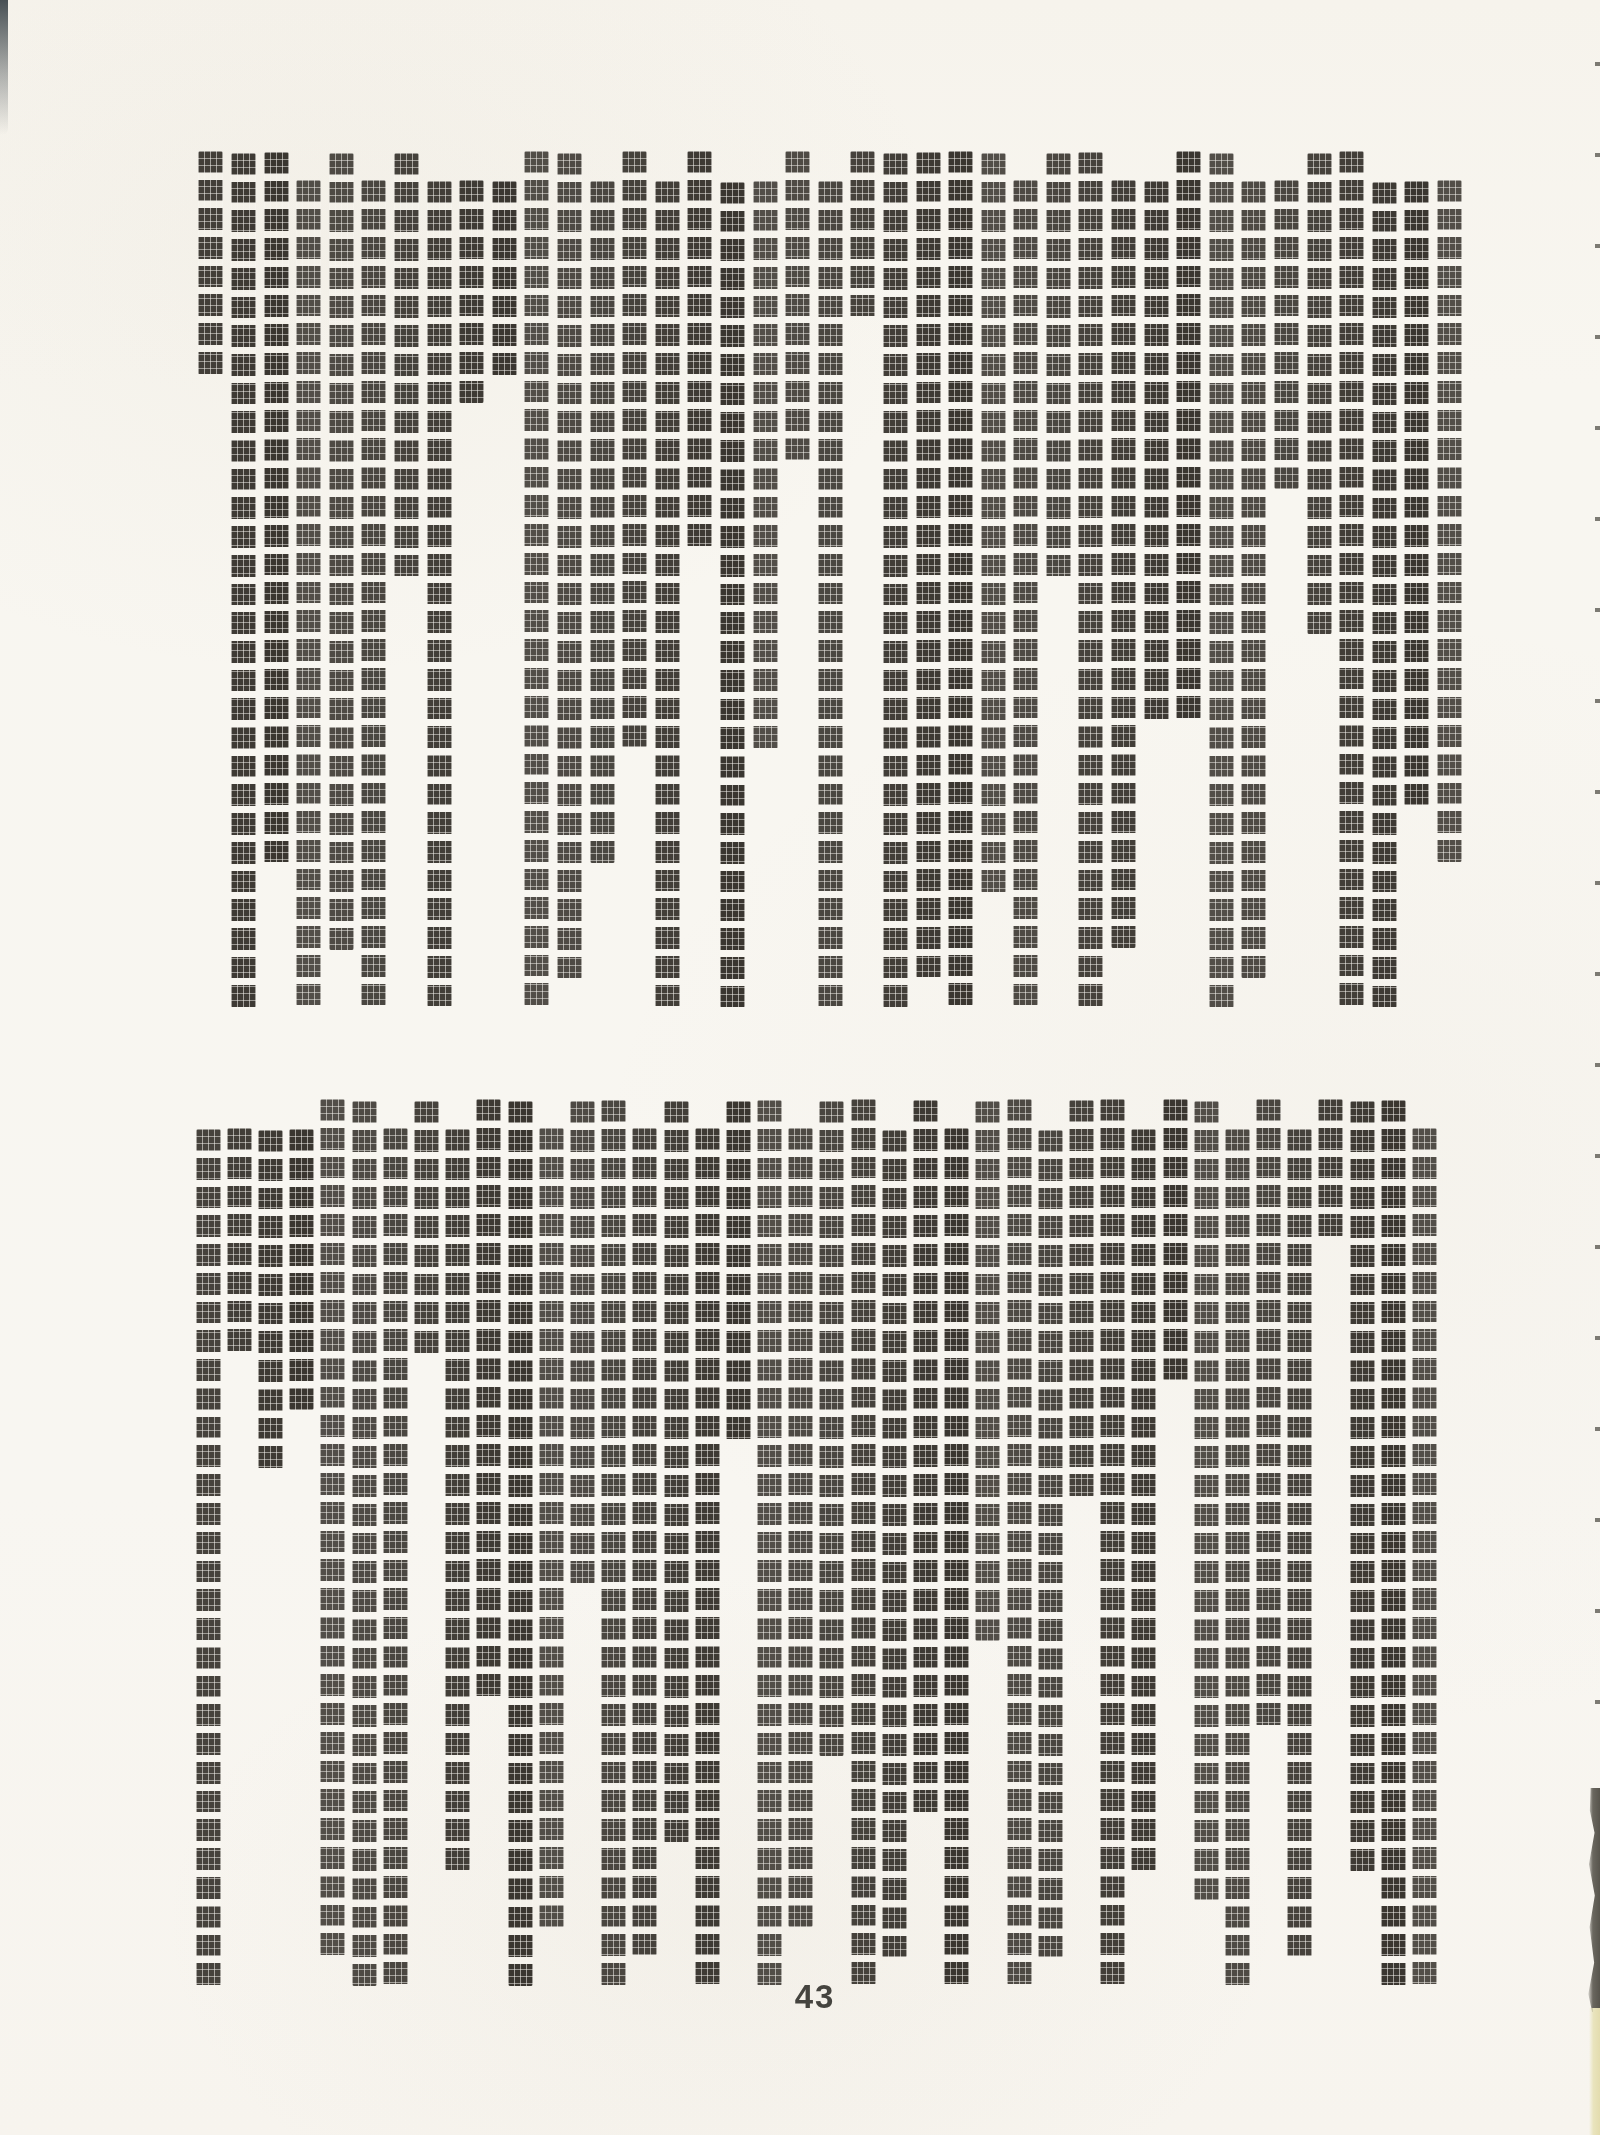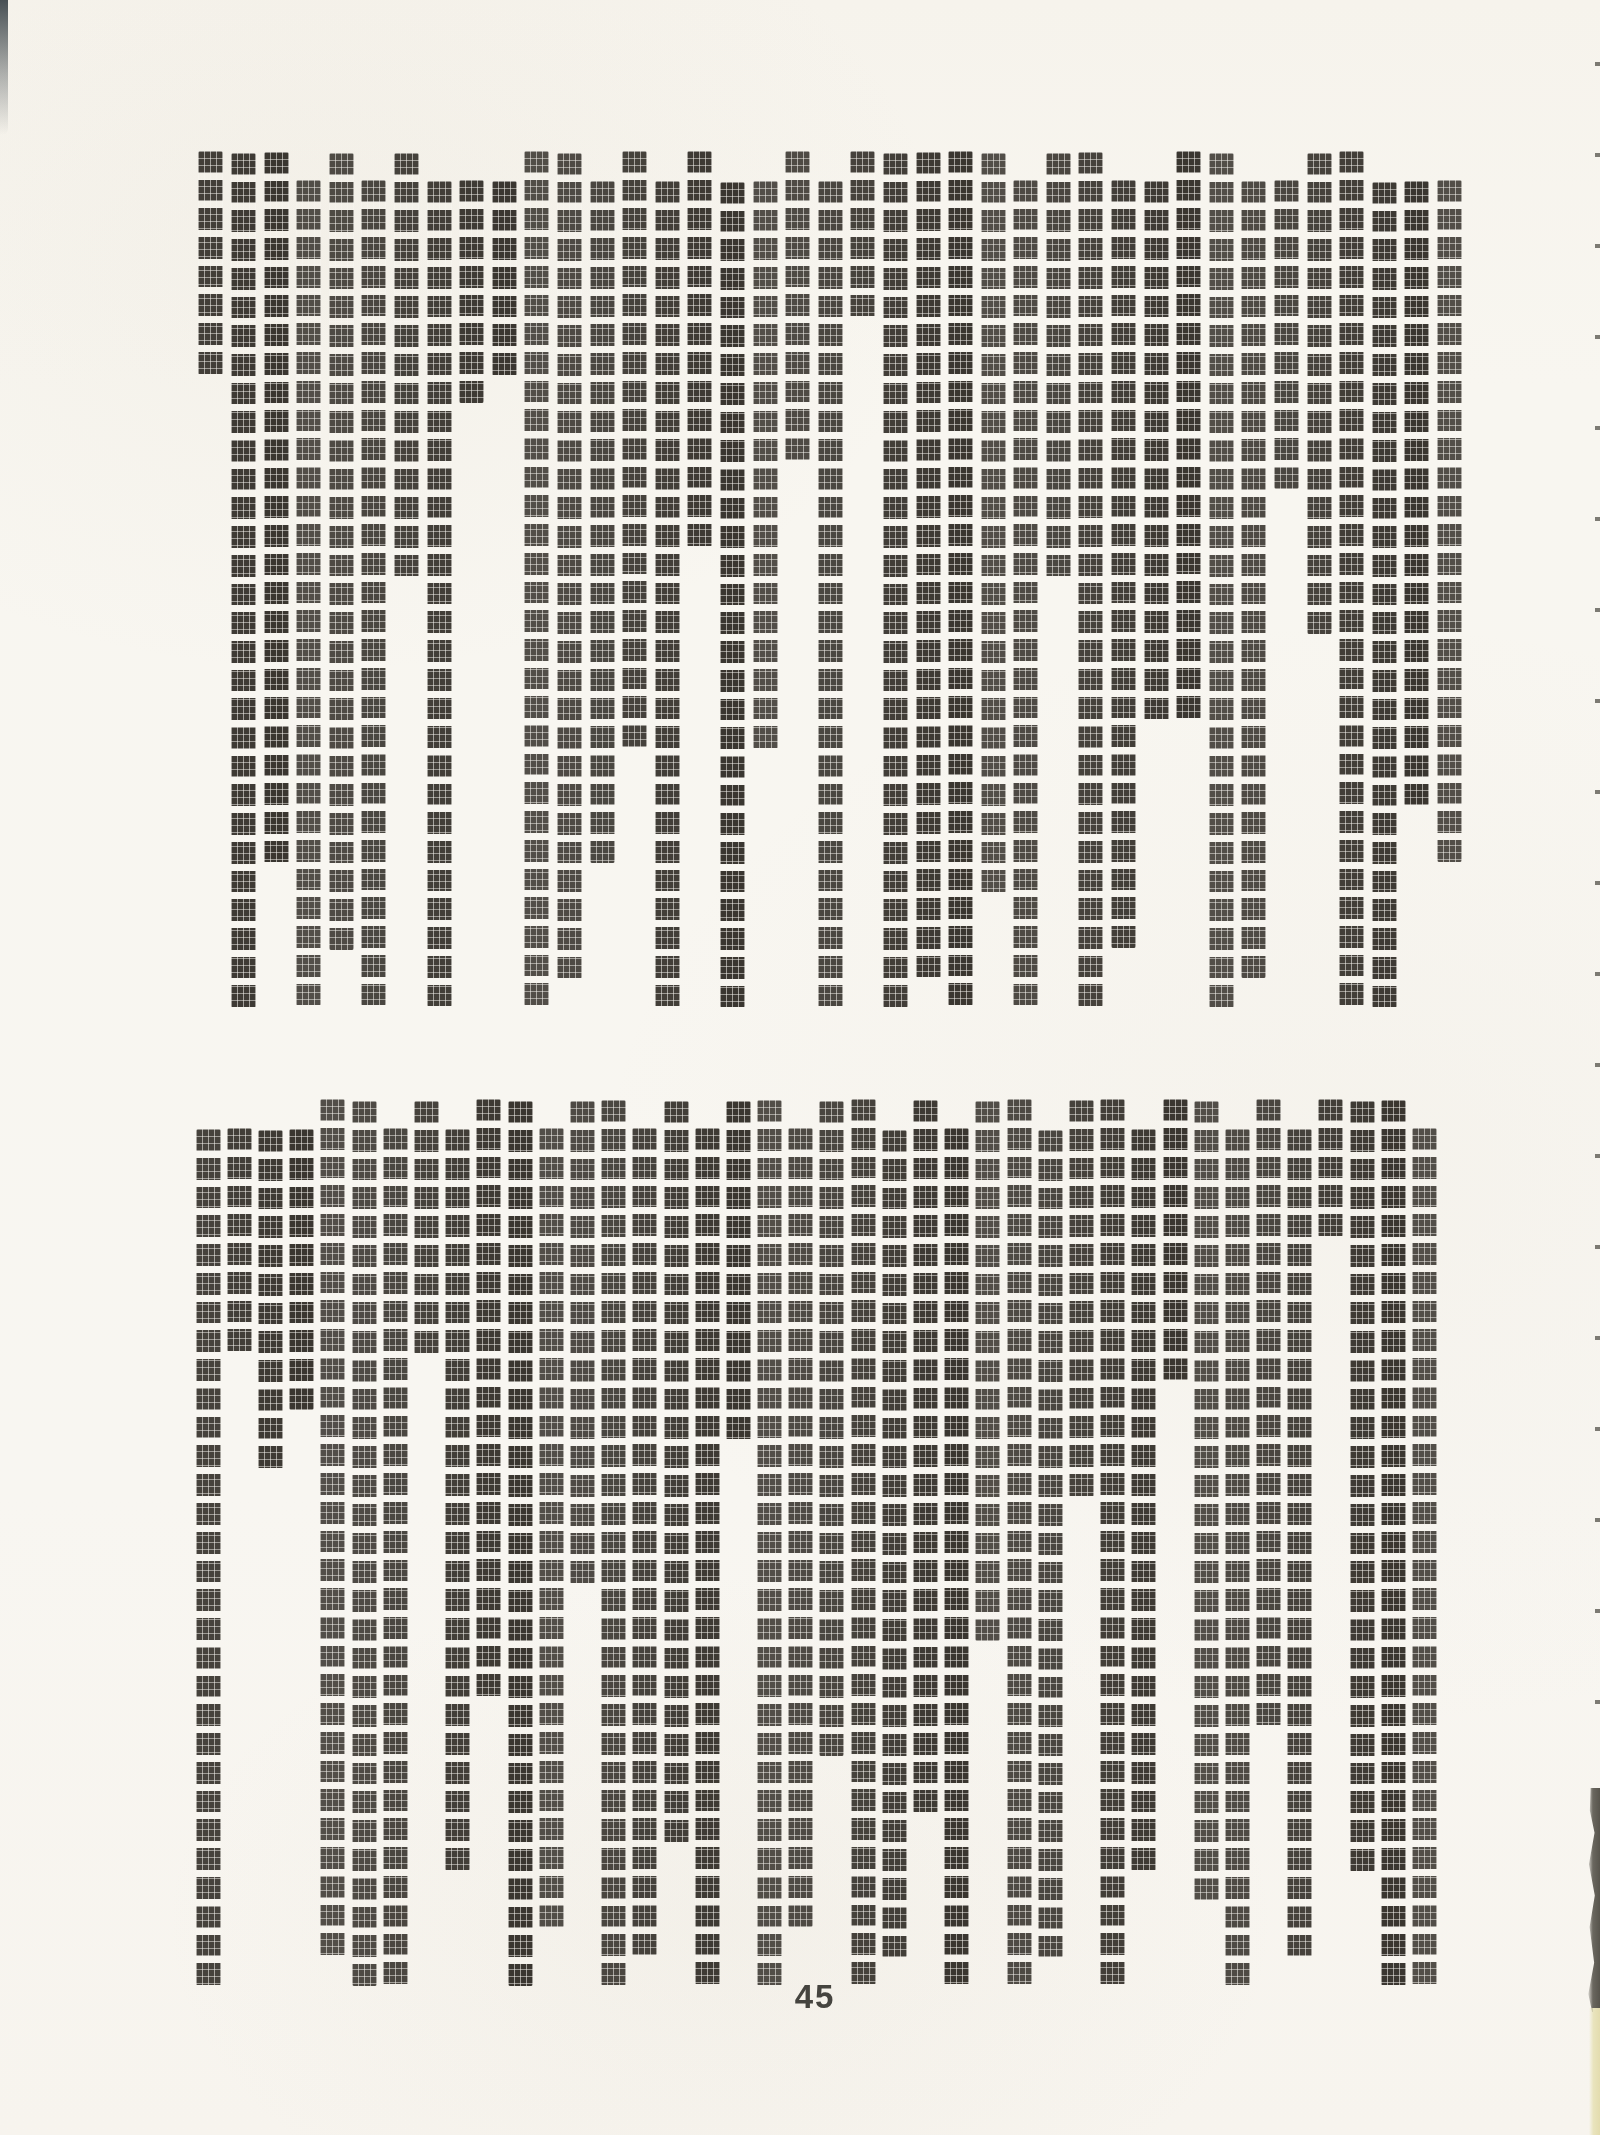--- a/index.html
+++ b/index.html
@@ -170,19 +170,19 @@
       <div class="glyph-col" style="margin-top: 1.2px; height: 252.93px; opacity: 0.9;"></div>
       <div class="glyph-col" style="margin-top: 28.17px; height: 857.1px; opacity: 0.88;"></div>
       <div class="glyph-col" style="margin-top: 0.6px; height: 885.87px; opacity: 0.86;"></div>
       <div class="glyph-col" style="margin-top: -1.2px; height: 857.1px; opacity: 0.84;"></div>
       <div class="glyph-col" style="margin-top: 28.77px; height: 281.7px; opacity: 0.96;"></div>
       <div class="glyph-col" style="margin-top: 29.97px; height: 339.24px; opacity: 0.94;"></div>
       <div class="glyph-col" style="margin-top: 28.17px; height: 224.16px; opacity: 0.92;"></div>
       <div class="glyph-col" style="margin-top: 29.37px; height: 857.1px; opacity: 0.9;"></div>
     </div>
 
-  <div id="page-number">45</div>
+  <div id="page-number">43</div>
 
   <div id="artifact-top-left-smudge"></div>
   <div id="artifact-right-ticks"></div>
   <div id="artifact-right-dark-strip"></div>
   <div id="artifact-right-yellow-strip"></div>
 </div>
 
 </body></html>

